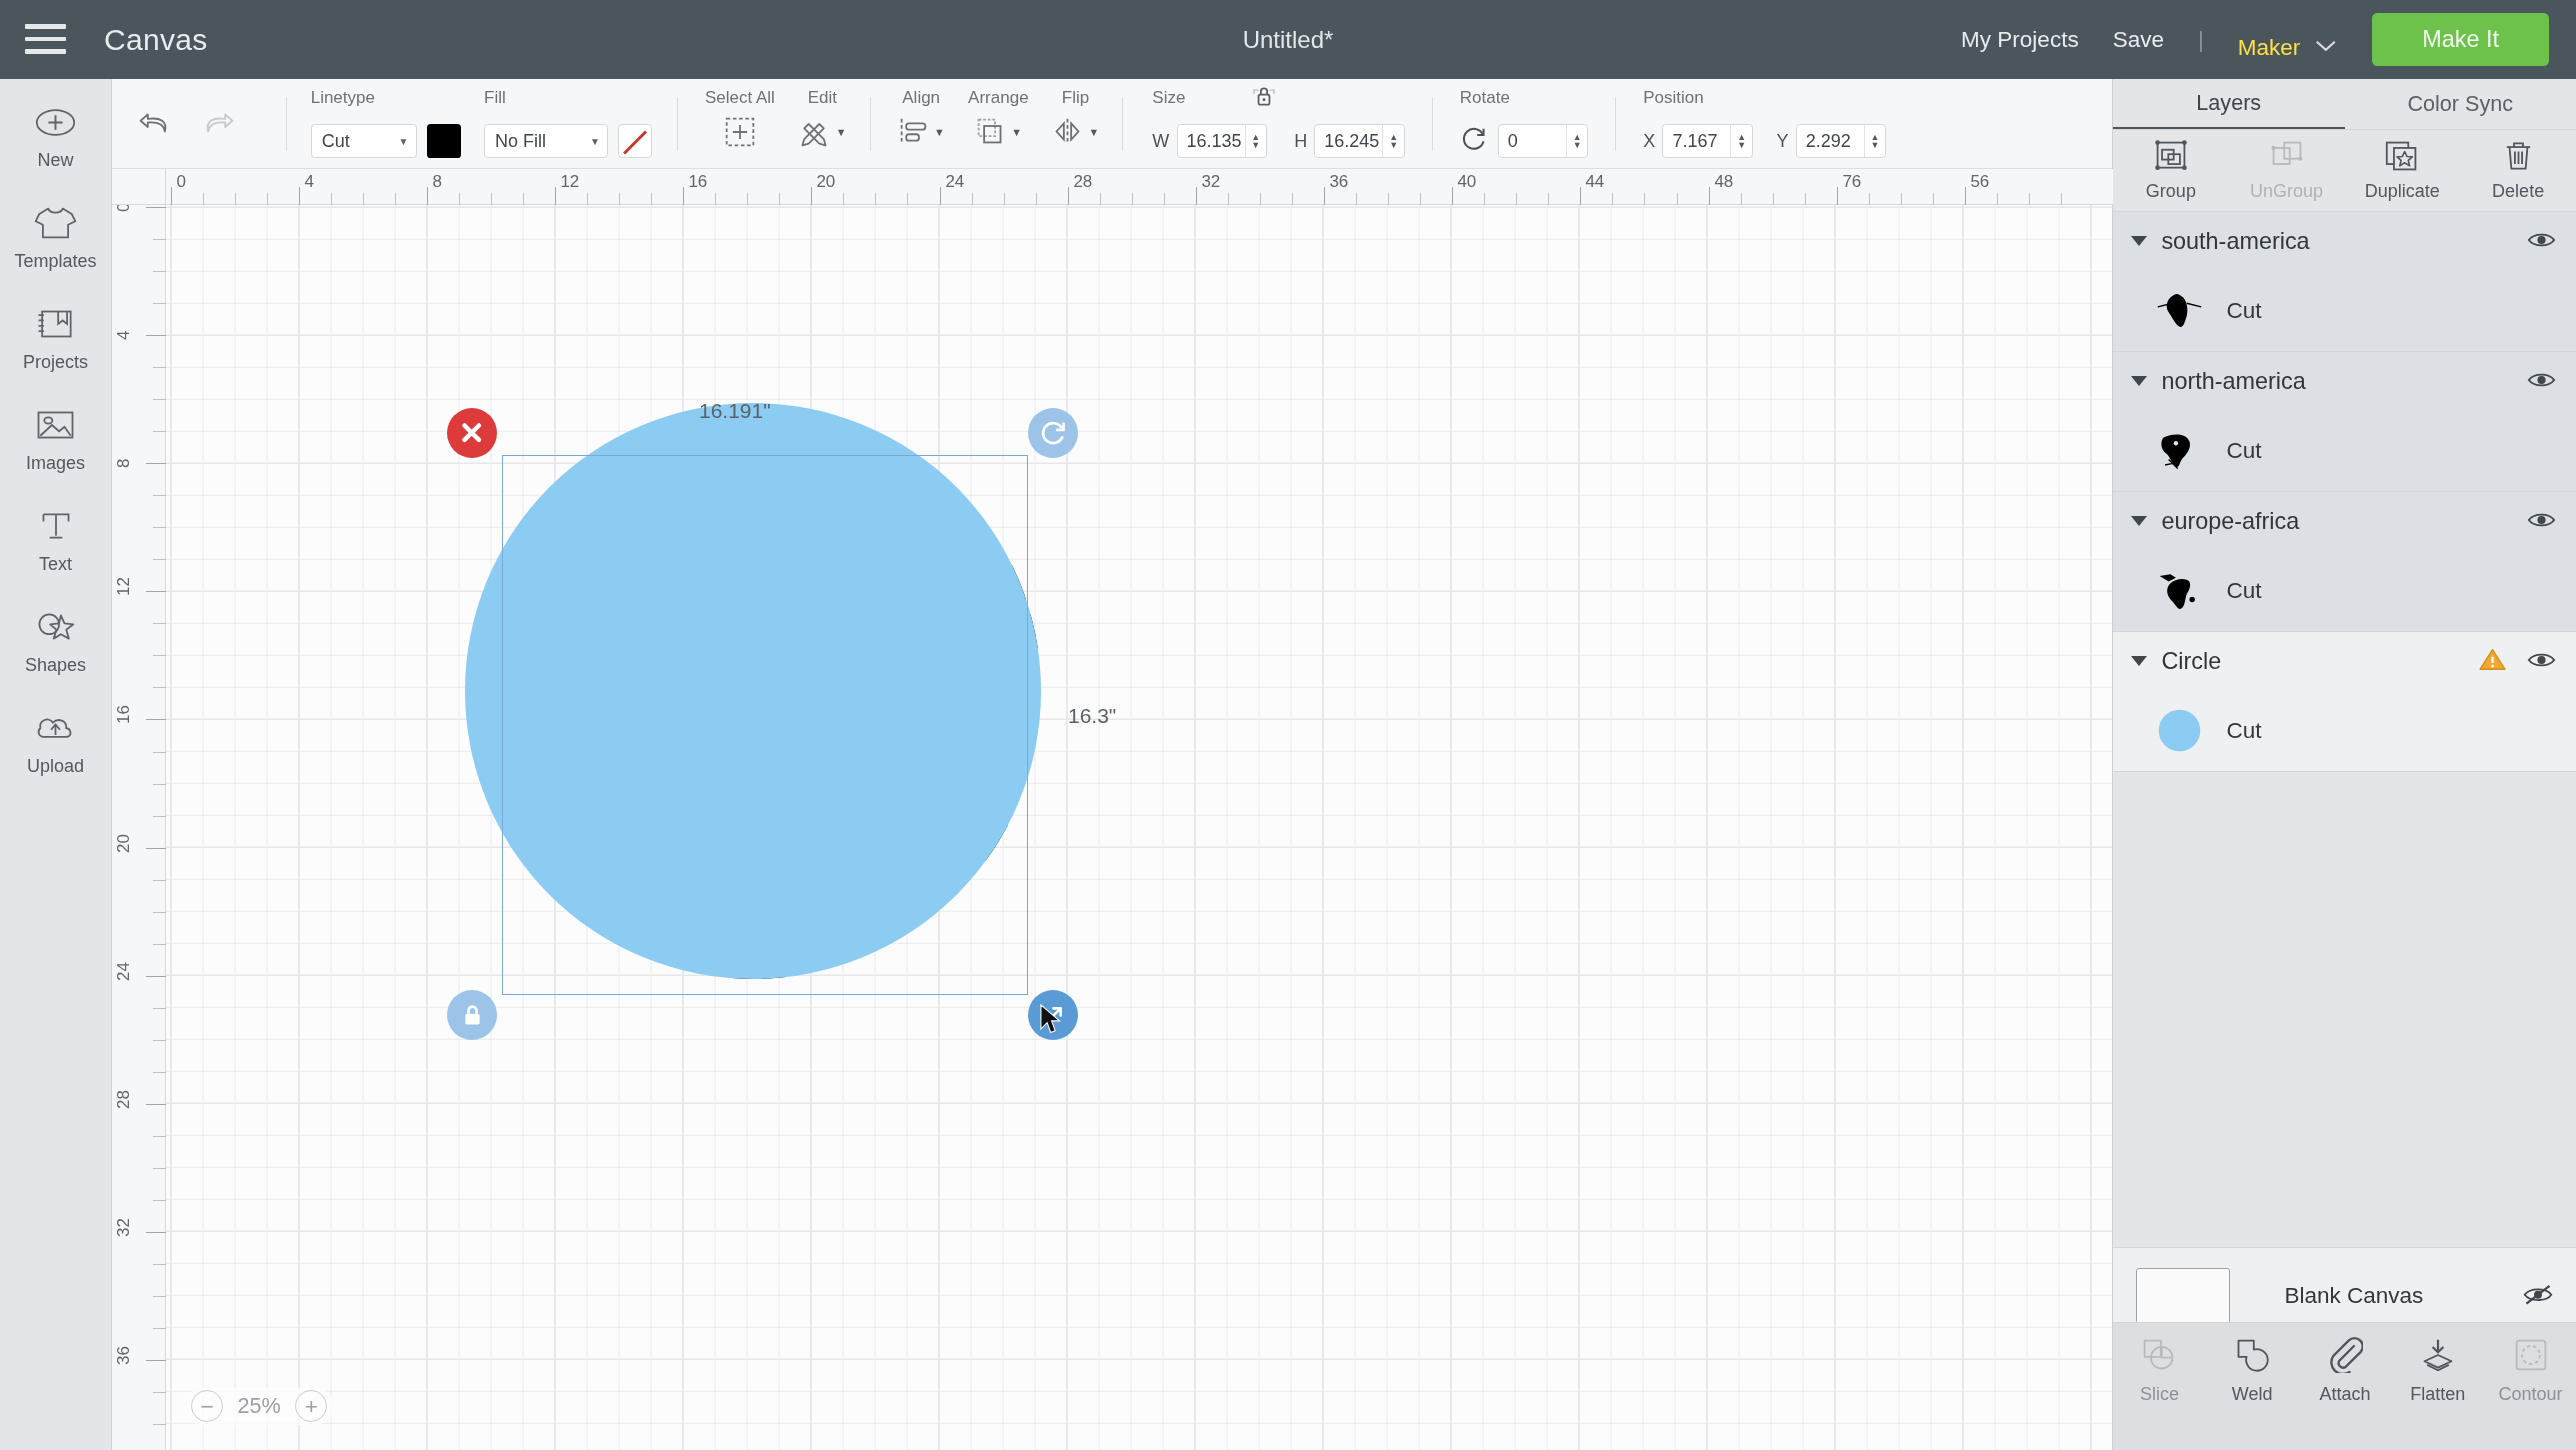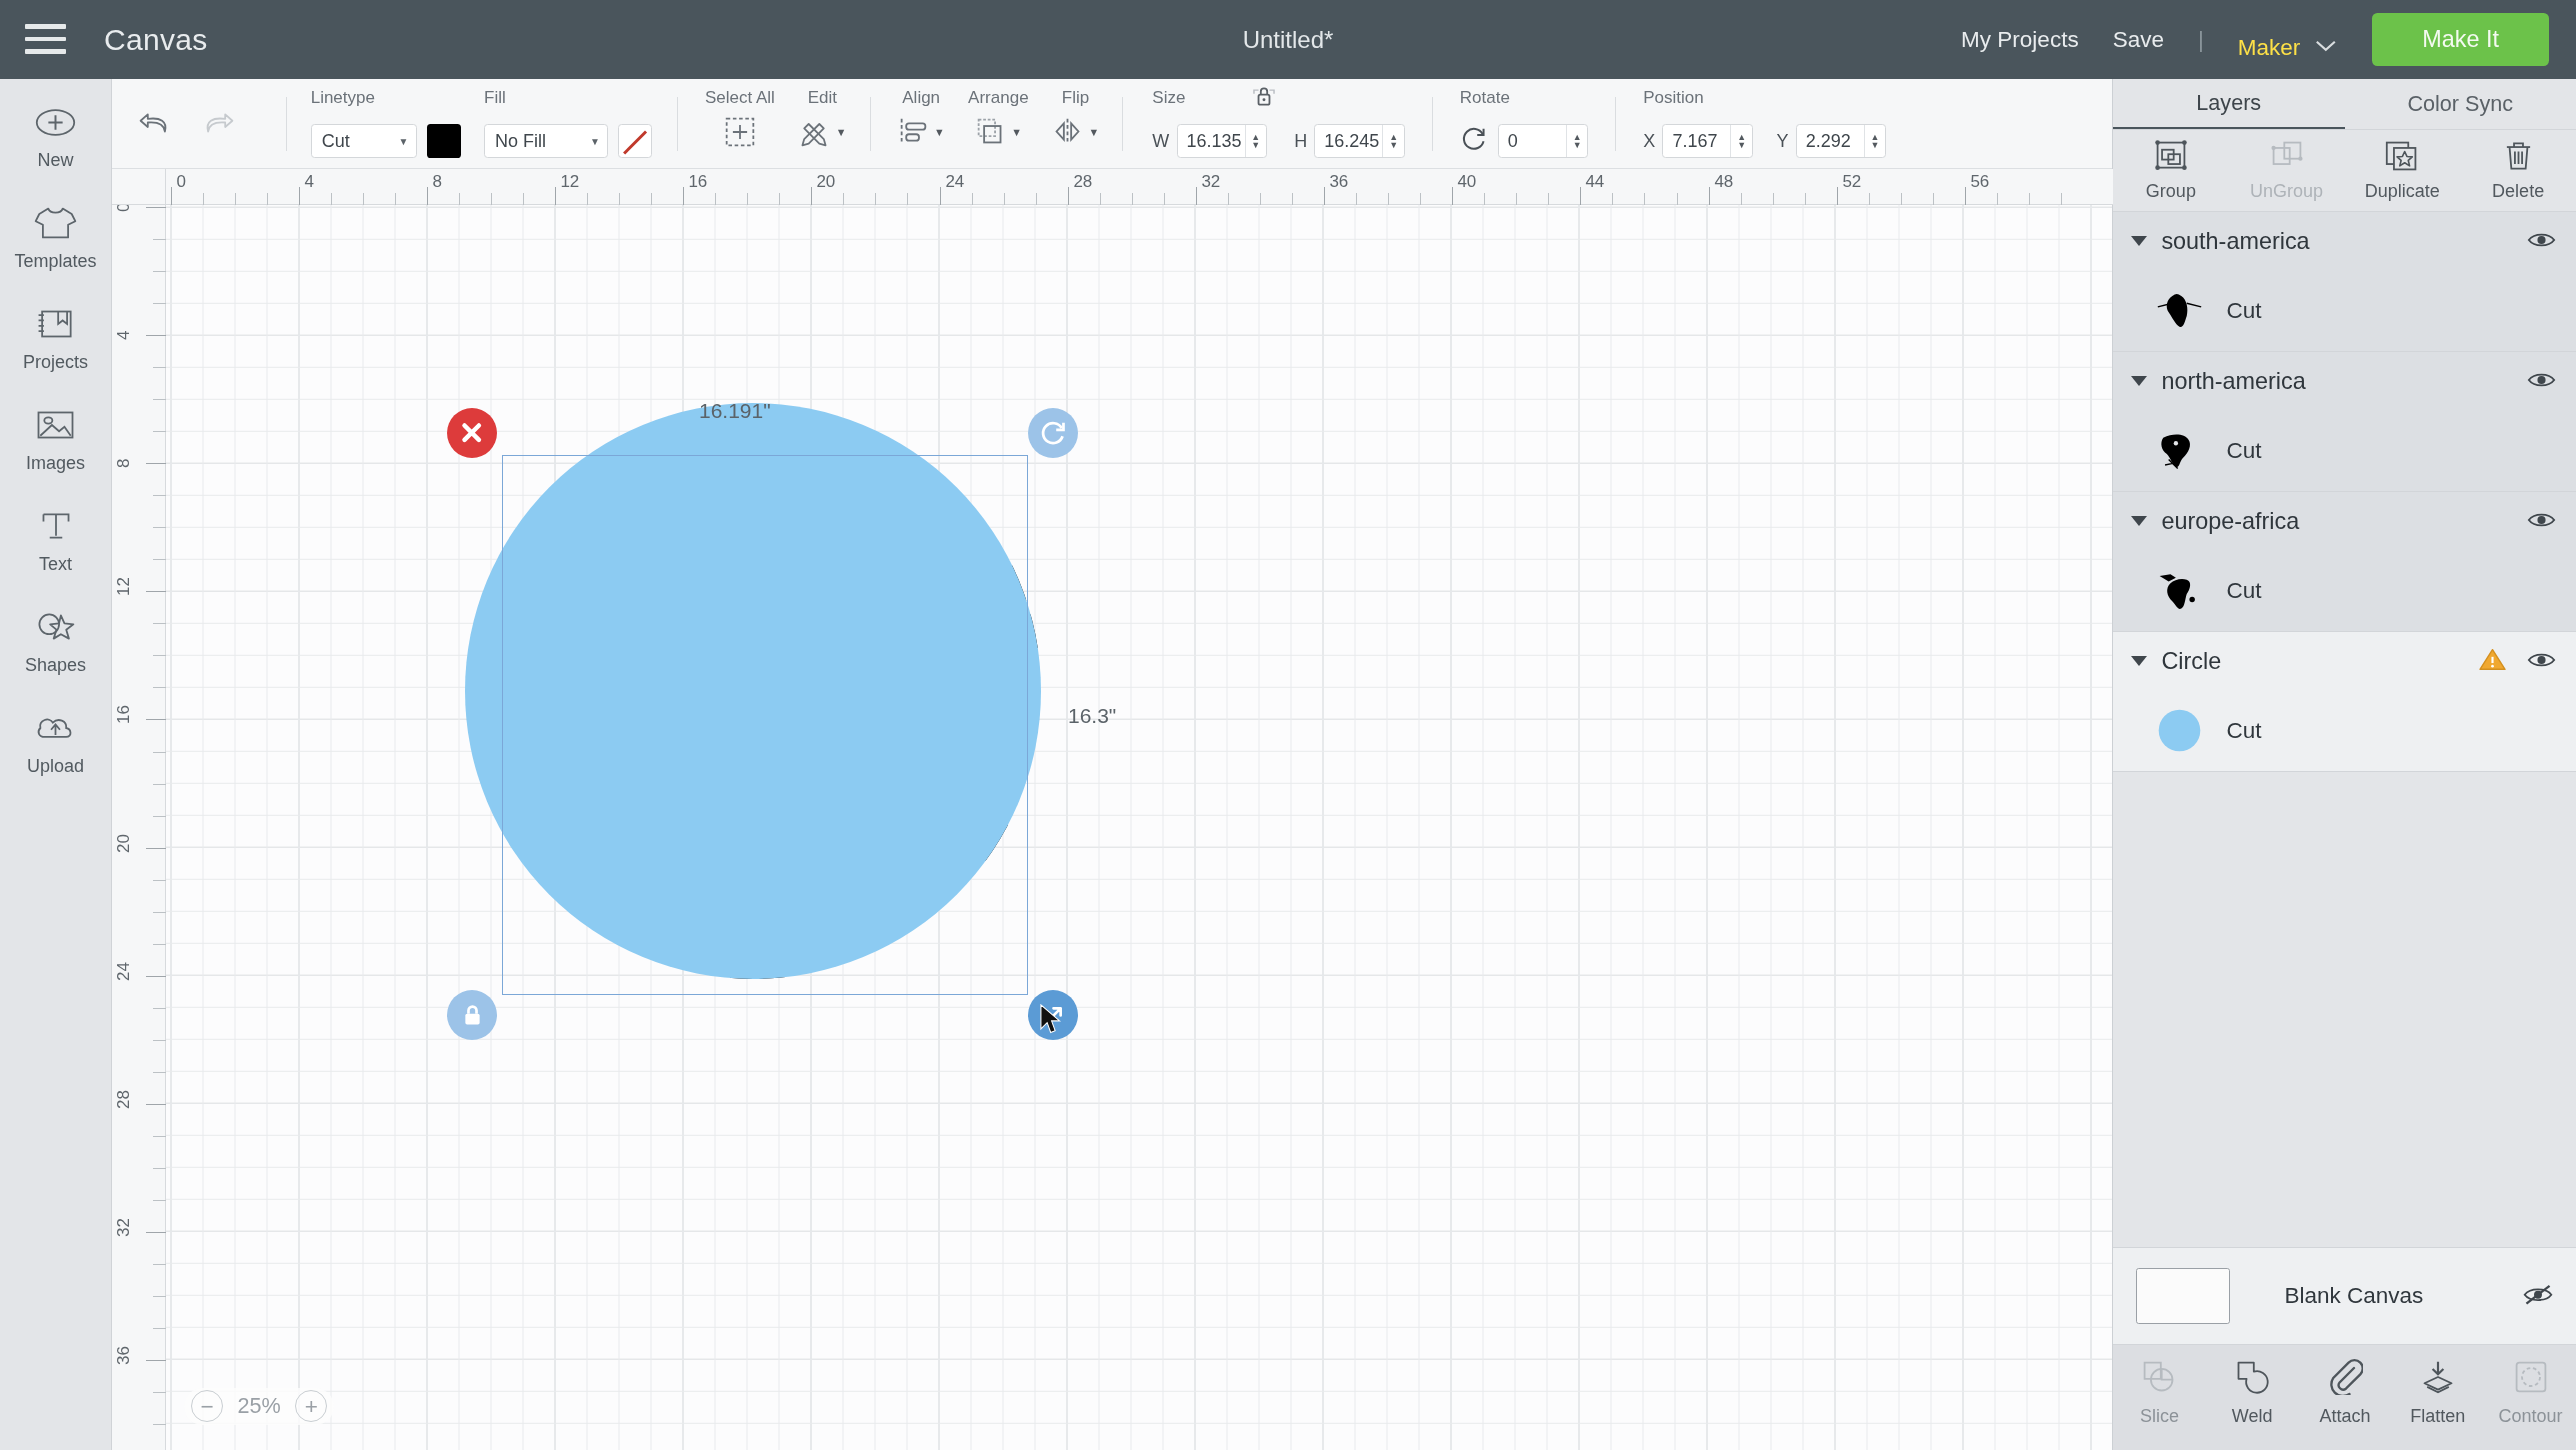--- a/index.html
+++ b/index.html
@@ -257,21 +257,21 @@
     background: #eef0f2; border-top: 0.9px solid #d2d5d9;
     display: flex; align-items: center; padding: 0 23.4px; text-align: center;
   }
   .canvas-swatch {
     width: 94px; height: 56px; background: #fbfbfb; border: 1.8px solid #9aa0a6;
     border-radius: 2.7px;
   }
   .canvas-label { font-size: 22.5px; color: #30373d; margin-left: 54px; }
 
   .bottom-tools {
-    position: absolute; left: 0; bottom: 0; width: 464px; height: 106px;
+    position: absolute; left: 0; bottom: 0; width: 464px; height: 128px;
     background: #dcdee2; display: flex; align-items: flex-start;
     border-top: 0.9px solid #d2d5d9; padding-top: 14.4px;
   }
   .bt-item {
     flex: 1; display: flex; flex-direction: column; align-items: center; cursor: pointer;
   }
   .bt-label { font-size: 18px; color: #8c9298; margin-top: 7.2px; }
   .bt-item.enabled .bt-label { color: #51585e; }
 </style>
 </head>
@@ -811,21 +811,21 @@
       <div class="rh-min" style="left: 1565px;"></div>
       <div class="rh-tick" style="left: 1597px;">
         <span class="maj"></span>
         <span class="lbl">48</span>
       </div>
       <div class="rh-min" style="left: 1629px;"></div>
       <div class="rh-min" style="left: 1661px;"></div>
       <div class="rh-min" style="left: 1693px;"></div>
       <div class="rh-tick" style="left: 1725px;">
         <span class="maj"></span>
-        <span class="lbl">52</span>
+        <span class="lbl">76</span>
       </div>
       <div class="rh-min" style="left: 1757px;"></div>
       <div class="rh-min" style="left: 1789px;"></div>
       <div class="rh-min" style="left: 1821px;"></div>
       <div class="rh-tick" style="left: 1853px;">
         <span class="maj"></span>
         <span class="lbl">56</span>
       </div>
       <div class="rh-min" style="left: 1885px;"></div>
       <div class="rh-min" style="left: 1917px;"></div>

